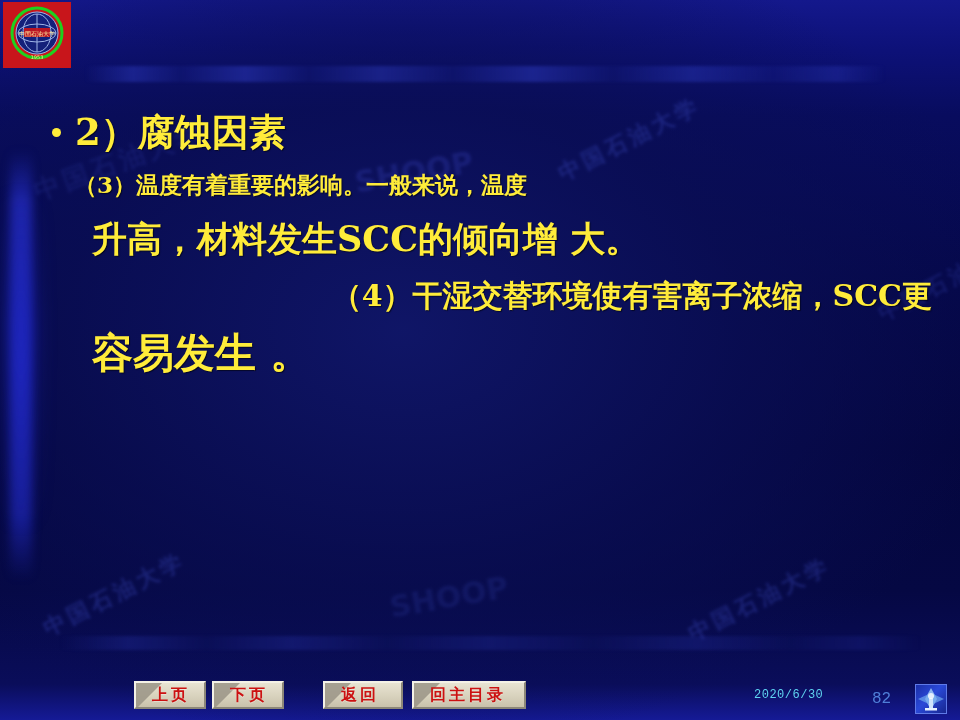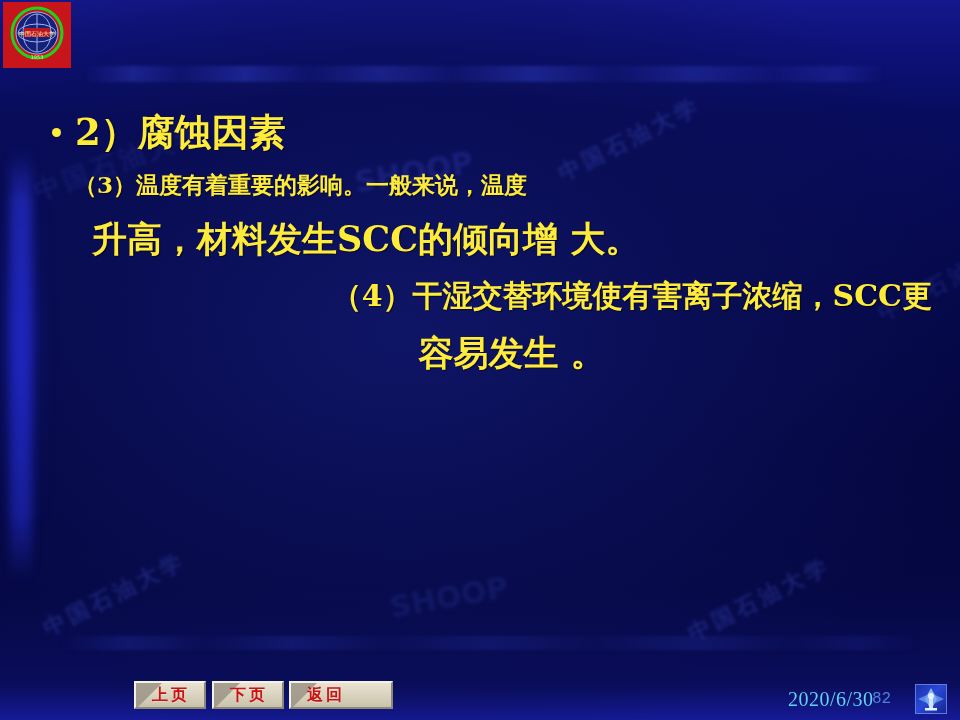--- a/index.html
+++ b/index.html
@@ -117,21 +117,21 @@
   .ln {
     white-space:pre;
     text-shadow:1px 1px 1px rgba(0,0,0,0.55);
   }
   .ln-1 { font-size:37px; line-height:48px; padding-left:0px; }
   .ln-2 { font-size:35px; line-height:57px; padding-left:22px; }
   .ln-3 { font-size:35px; line-height:59px; padding-left:22px; }
   .ln-4 { font-size:23px; line-height:57px; padding-left:22px; }
   .ln-5 { font-size:35px; line-height:52px; padding-left:40px; }
   .ln-6 { font-size:30px; line-height:62px; padding-left:22px;text-align:right; }
-  .ln-7 { font-size:35px; line-height:52px; padding-left:40px;text-align:center; }
+  .ln-7 { font-size:41px; line-height:52px; padding-left:40px; }
 
   .bullet-dot {
     display:inline-block;
     width:9px; height:9px;
     border-radius:50%;
     background:#ffec3a;
     vertical-align:middle;
     margin-right:14px;
     margin-bottom:6px;
   }
@@ -165,29 +165,29 @@
     font-size:16px;
     font-weight:bold;
     font-family:"DejaVu Serif", serif;
     letter-spacing:3px;
     padding-left:16px;
     white-space:nowrap;
     text-shadow:0 1px 0 rgba(255,255,255,.35);
   }
   #btn-prev { left:134px; width:72px; }
   #btn-next { left:212px; width:72px; }
-  #btn-back { left:289px; width:104px; }
+  #btn-back { left:323px; width:80px; }
   #btn-home { left:412px; width:114px; }
 
   .footer-date {
     position:absolute;
-    left:788px; top:688px;
+    left:754px; top:688px;
     color:#5fd3f0;
-    font-size:20px;
-    font-family:Liberation Serif, serif;
+    font-size:12px;
+    font-family:Liberation Mono, monospace;
     letter-spacing:0.5px;
   }
   .footer-page {
     position:absolute;
     left:872px; top:690px;
     color:#4f7fd8;
     font-size:16px;
     font-family:Liberation Mono, monospace;
   }
   .footer-logo {
@@ -242,20 +242,23 @@
 
   <div class="navbtn" id="btn-prev">
       <span>上页</span>
     </div>
   <div class="navbtn" id="btn-next">
       <span>下页</span>
     </div>
   <div class="navbtn" id="btn-back">
       <span>返回</span>
     </div>
+  <div class="navbtn" id="btn-home">
+      <span>回主目录</span>
+    </div>
 
   <div class="footer-date">2020/6/30</div>
   <div class="footer-page">82</div>
 
   <div class="footer-logo">
     <svg width="30" height="28" viewBox="0 0 30 28" aria-hidden="true">
       <polygon points="15,3 21,14 15,25 9,14" fill="#9fc8f5" opacity="0.85"></polygon>
       <polygon points="2,14 15,8 28,14 15,20" fill="#6fa8ee" opacity="0.7"></polygon>
       <rect x="13" y="13" width="4" height="11" fill="#cfe4fb"></rect>
       <rect x="9" y="23" width="12" height="2.5" fill="#e6f1ff"></rect>

